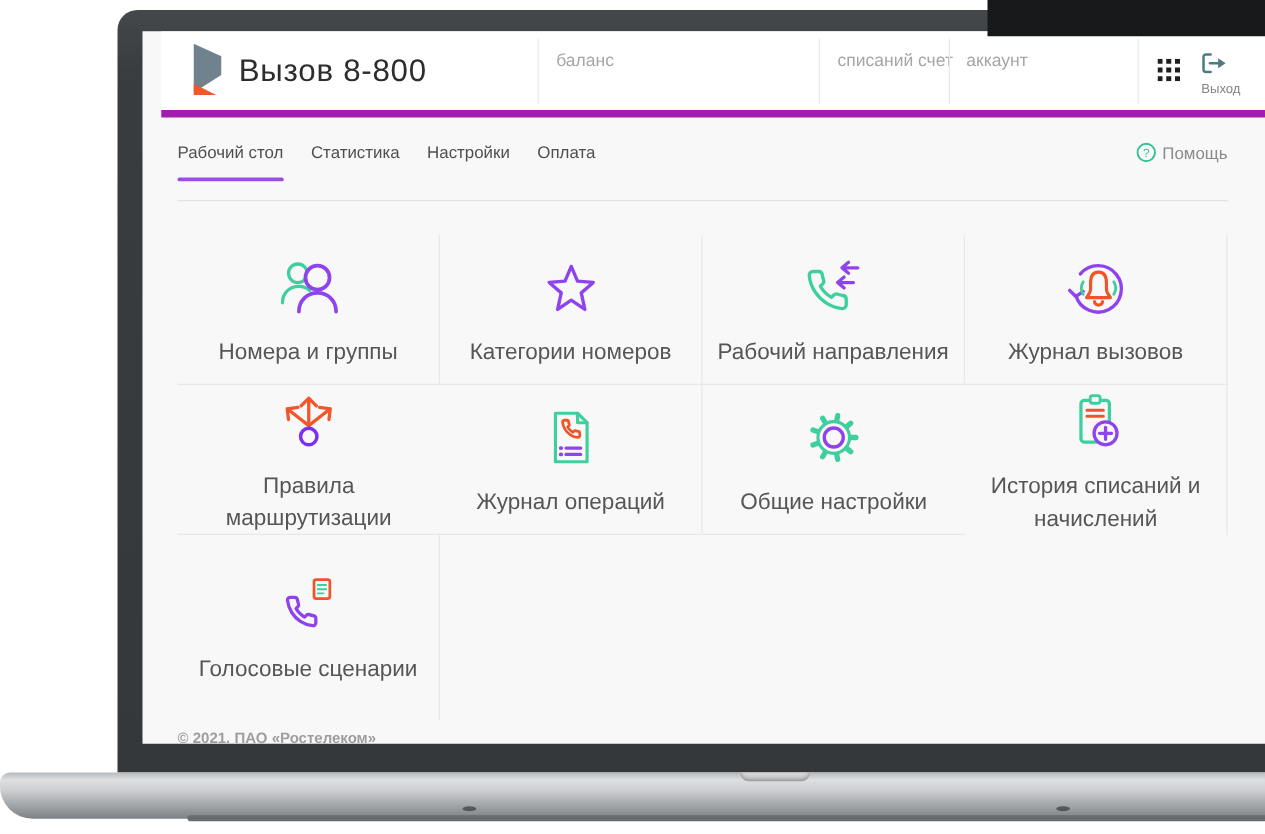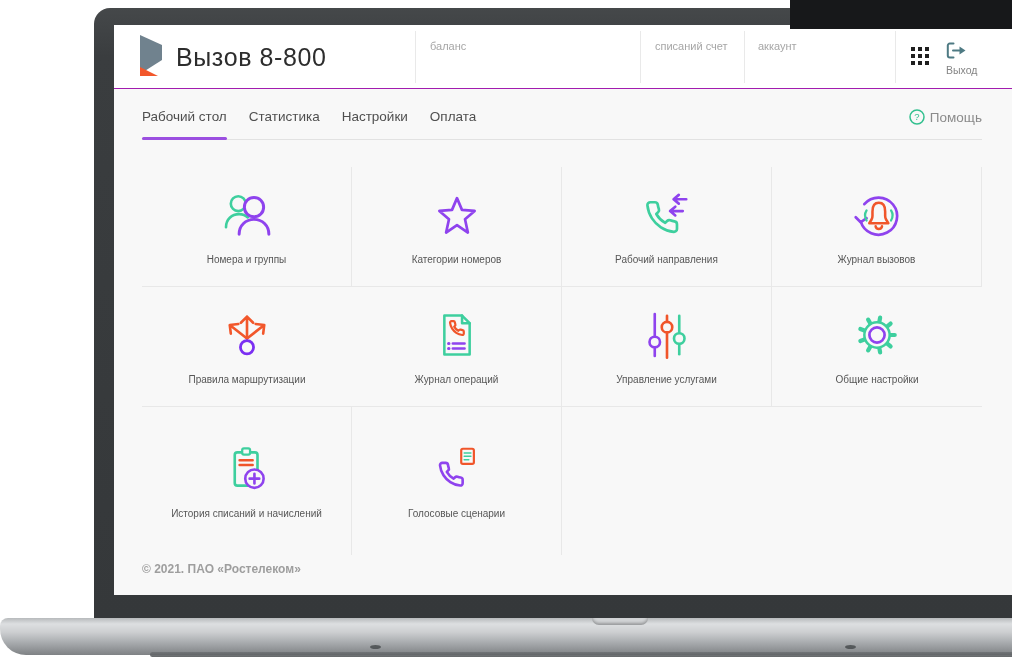--- a/index.html
+++ b/index.html
@@ -34,39 +34,39 @@
   }
   .base-foot{position:absolute;top:645px;width:11px;height:4px;background:#44474a;border-radius:50%;opacity:.8;z-index:8;}
   .foot-1{left:370px;} .foot-2{left:845px;}
 
   
   .screen{
     position:absolute;left:114px;top:25px;width:898px;height:570px;
     background:#f8f8f8;z-index:3;overflow:hidden;
   }
   
-  .app-header{position:relative;height:63px;background:#fff;border-bottom:1px solid #a21caf;}
+  .app-header{position:relative;height:63px;background:#fff;border-bottom:6px solid #a21caf;margin-left:15px;}
   .logo{position:absolute;left:24px;top:9px;}
   .app-title{
     position:absolute;left:62px;top:50%;transform:translateY(-50%);
     font-size:25px;letter-spacing:.6px;color:#2d2d2d;font-weight:500;white-space:nowrap;
   }
   .hdiv{position:absolute;top:6px;width:1px;height:52px;background:#e9e9e9;}
   .hdiv-1{left:301px;} .hdiv-2{left:526px;} .hdiv-3{left:630px;} .hdiv-4{left:781px;}
-  .hfield{position:absolute;top:15px;font-size:11px;color:#a6a6a6;cursor:pointer;}
+  .hfield{position:absolute;top:15px;font-size:14px;color:#a6a6a6;cursor:pointer;}
   .hf-1{left:316px;} .hf-2{left:541px;} .hf-3{left:644px;}
   .apps-btn{position:absolute;left:797px;top:22px;width:18px;height:18px;cursor:pointer;}
   .logout{position:absolute;left:832px;top:17px;width:54px;text-align:left;cursor:pointer;}
   .logout-label{display:block;font-size:10.5px;color:#848484;margin-top:1px;}
 
   
   .page{padding:0 30px 0 28px;}
   .tabs-row{
     display:flex;align-items:flex-start;gap:22px;
-    padding-top:20px;padding-bottom:0;border-bottom:1px solid #e2e2e2;
+    padding-top:20px;padding-bottom:16px;border-bottom:1px solid #e2e2e2;
     font-size:13.5px;color:#4f4f4f;
   }
   .tab{position:relative;padding-bottom:14px;cursor:pointer;white-space:nowrap;}
   .tab.active::after{
     content:"";position:absolute;left:0;right:0;bottom:-1.5px;height:3px;
     background:#9b4fe0;border-radius:2px;
   }
   .help{margin-left:auto;display:flex;align-items:center;gap:5px;color:#8b8b8b;cursor:pointer;padding-bottom:14px;}
   .help svg{display:block;}
 
@@ -76,21 +76,21 @@
     display:grid;grid-template-columns:repeat(4,1fr);grid-template-rows:120px 120px 148px;
   }
   .cell{
     display:flex;flex-direction:column;align-items:center;justify-content:center;
     cursor:pointer;
   }
   .cell:not(.c4){border-right:1px solid #e8e8e8;}
   .cell.r1,.cell.r2{border-bottom:1px solid #e8e8e8;}
   .cell .ic{height:58px;display:flex;align-items:center;justify-content:center;}
   .cell .lbl{
-    margin-top:9px;font-size:10px;color:#565656;line-height:1.45;
+    margin-top:9px;font-size:18px;color:#565656;text-align:center;line-height:1.45;
     max-width:190px;
   }
   .cell svg{display:block;}
   .empty{cursor:default;}
 
   .copyright{margin-top:7px;font-size:12px;color:#9e9e9e;font-weight:bold;}
 </style>
 </head>
 <body>
 
@@ -229,33 +229,20 @@
             <path d="M17 9 H38 L47 18 V55 H17 Z" stroke="#3ecf9e" stroke-width="3"></path>
             <path d="M38 9 V18 H47" stroke="#3ecf9e" stroke-width="3"></path>
             <use href="#ph" transform="translate(22,14) scale(0.82)" stroke="#f0552a" stroke-width="3.2"></use>
             <path d="M27 42 H41 M27 48 H41" stroke="#8f43ee" stroke-width="3"></path>
             <path d="M22 42 h0.5 M22 48 h0.5" stroke="#8f43ee" stroke-width="3.6"></path>
           </svg>
         </span>
         <span class="lbl">Журнал операций</span>
       </div>
 
-      <div class="cell r2 c3">
-        <span class="ic">
-          <svg width="56" height="56" viewBox="0 0 64 64" fill="none" stroke-linecap="round">
-            <line x1="18" y1="8" x2="18" y2="56" stroke="#8f43ee" stroke-width="3"></line>
-            <circle cx="18" cy="40" r="6" fill="#f8f8f8" stroke="#8f43ee" stroke-width="3"></circle>
-            <line x1="32" y1="10" x2="32" y2="58" stroke="#f0552a" stroke-width="3"></line>
-            <circle cx="32" cy="23" r="6" fill="#f8f8f8" stroke="#f0552a" stroke-width="3"></circle>
-            <line x1="46" y1="10" x2="46" y2="54" stroke="#3ecf9e" stroke-width="3"></line>
-            <circle cx="46" cy="36" r="6" fill="#f8f8f8" stroke="#3ecf9e" stroke-width="3"></circle>
-          </svg>
-        </span>
-        <span class="lbl">Управление услугами</span>
-      </div>
 
       <div class="cell r2 c4">
         <span class="ic">
           <svg width="54" height="54" viewBox="0 0 64 64" fill="none" stroke-linecap="round">
             <g stroke="#3ecf9e" stroke-width="5">
               <line x1="47" y1="32" x2="53" y2="32"></line>
               <line x1="43.5" y1="41.6" x2="48.1" y2="45.5"></line>
               <line x1="34.6" y1="46.8" x2="35.7" y2="52.7"></line>
               <line x1="24.5" y1="45" x2="21.5" y2="50.2"></line>
               <line x1="17.9" y1="37.1" x2="12.3" y2="39.2"></line>

